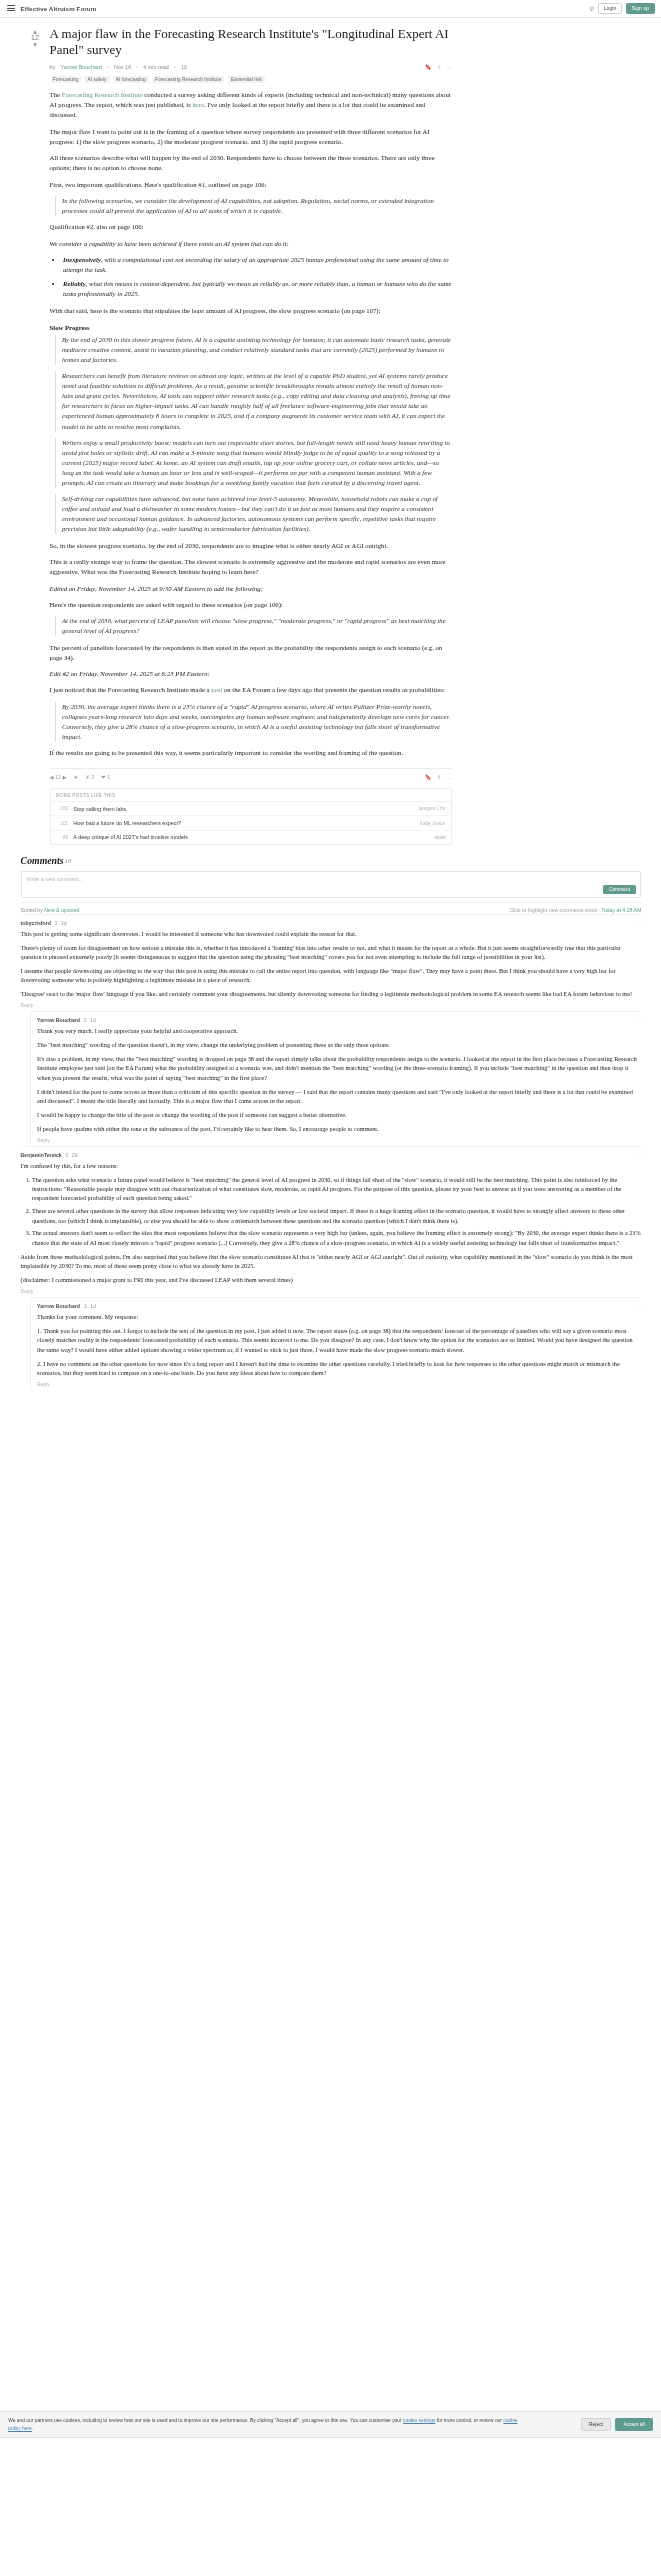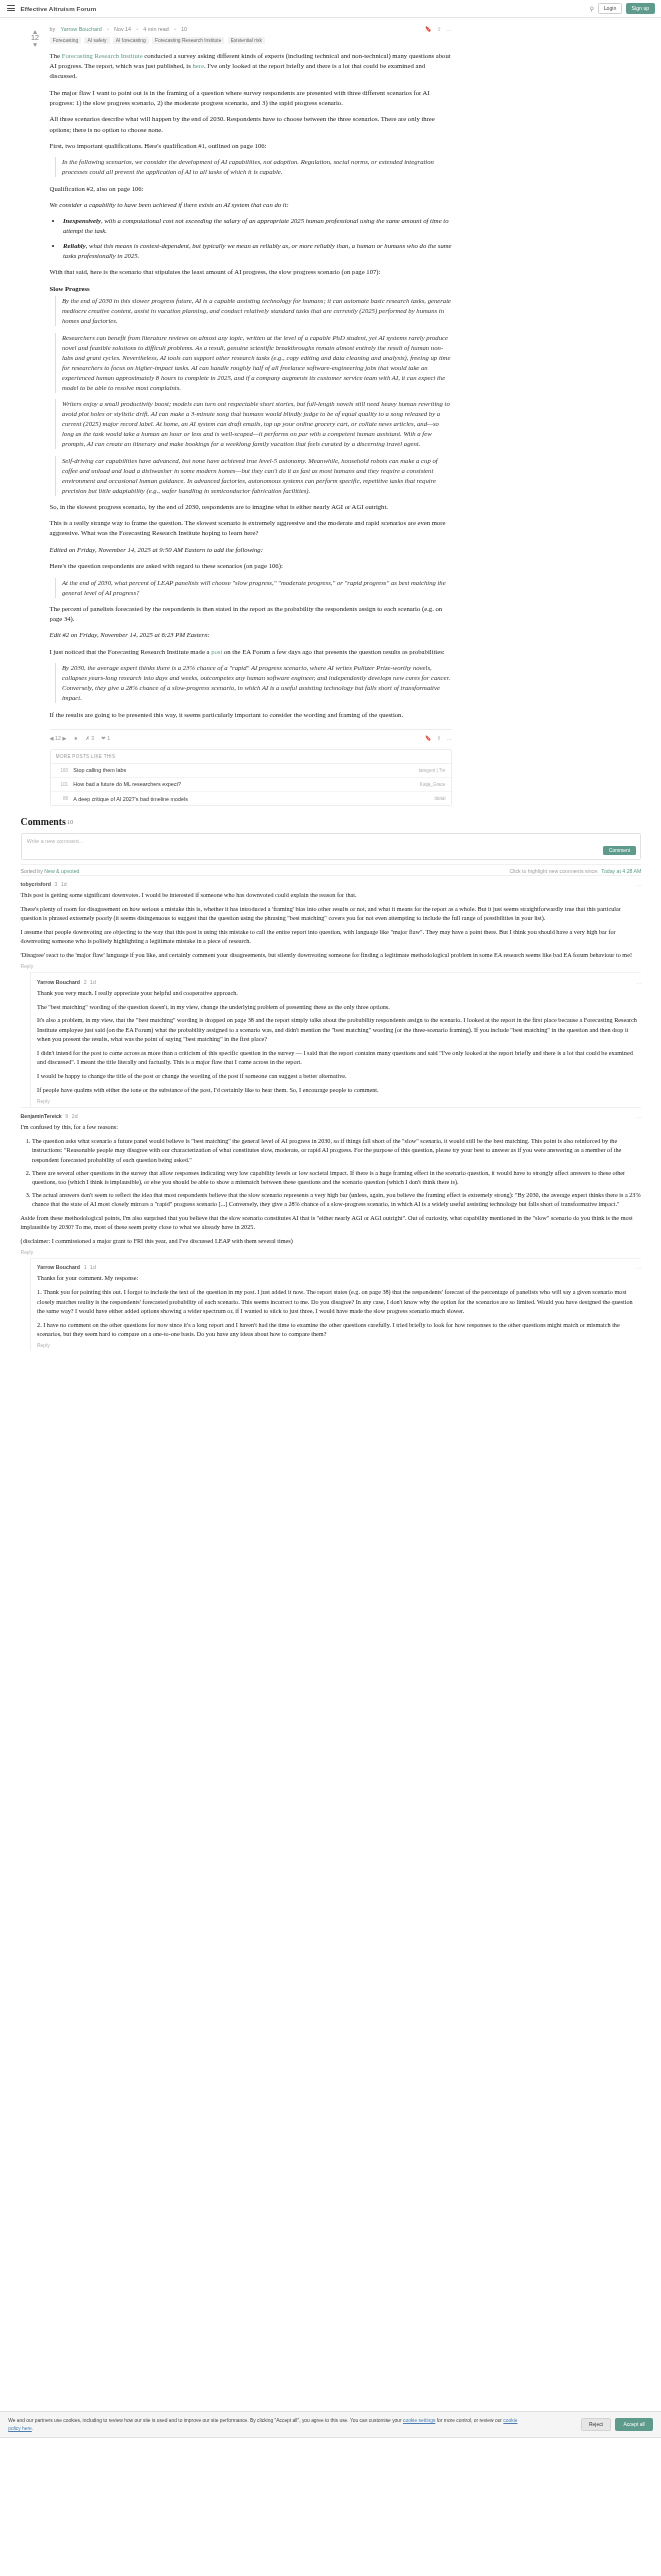--- a/index.html
+++ b/index.html
@@ -88,21 +88,21 @@
   .more-posts { border:0.5px solid #ececec; border-radius:1.5px; margin-top:8.2px; }
   .mp-head { font-family:"Liberation Sans", sans-serif; font-size:4.6px; color:#9a9a9a; letter-spacing:0.3px; padding:3.6px 5.2px; border-bottom:0.5px solid #f0f0f0;}
   .mp-row { display:flex; align-items:center; gap:5.2px; padding:3.6px 5.2px; border-bottom:0.5px solid #f4f4f4; font-family:"Liberation Sans", sans-serif; font-size:5.4px;}
   .mp-row:last-child { border-bottom:none; }
   .mp-score { width:12.4px; color:#b0b0b0; font-size:4.6px; text-align:right;}
   .mp-title { color:#3a3a3a; cursor:pointer;}
   .mp-meta { margin-left:auto; color:#b0b0b0; font-size:4.6px;}
 
   
   .comments-wrap { padding: 10.3px 20.6px 0 20.6px; }
-  .comments-head { display:flex; align-items:center; gap:1px; margin-bottom:5.2px;}
+  .comments-head { display:flex; align-items:center; gap:1px; margin-bottom:5.2px;font-style:italic;}
   .comments-head h2 { font-family:"Liberation Serif", serif; font-size:9.8px; margin:0; font-weight:600;}
   .comments-count { font-size:6.7px; color:#8a8a8a;}
   .comment-box {
     border:0.5px solid #e2e2e2; border-radius:1.5px; height:27px;
     padding:4.1px 5.2px; color:#b3b3b3; font-family:"Liberation Sans", sans-serif; font-size:5.4px;
     position:relative; margin-bottom:4.1px;
   }
   .comment-submit {
     position:absolute; right:4.1px; bottom:3.6px;
     background:#5f9b8c; color:#fff; border:none; border-radius:1.5px;
@@ -161,20 +161,21 @@
 <div class="page">
 
   <div class="post-wrap">
     <div class="vote-col">
       <div class="vote-arrow">▲</div>
       <div class="vote-count">12</div>
       <div class="vote-arrow">▼</div>
     </div>
 
     <div class="post-main">
+      <h1 class="post-title">A major flaw in the Forecasting Research Institute's "Longitudinal Expert AI Panel" survey</h1>
 
       <div class="post-meta">
         <span>by</span>
         <span class="author">Yarrow Bouchard</span>
         <span class="sep">•</span>
         <span>Nov 14</span>
         <span class="sep">•</span>
         <span>4 min read</span>
         <span class="sep">•</span>
         <span>10</span>

